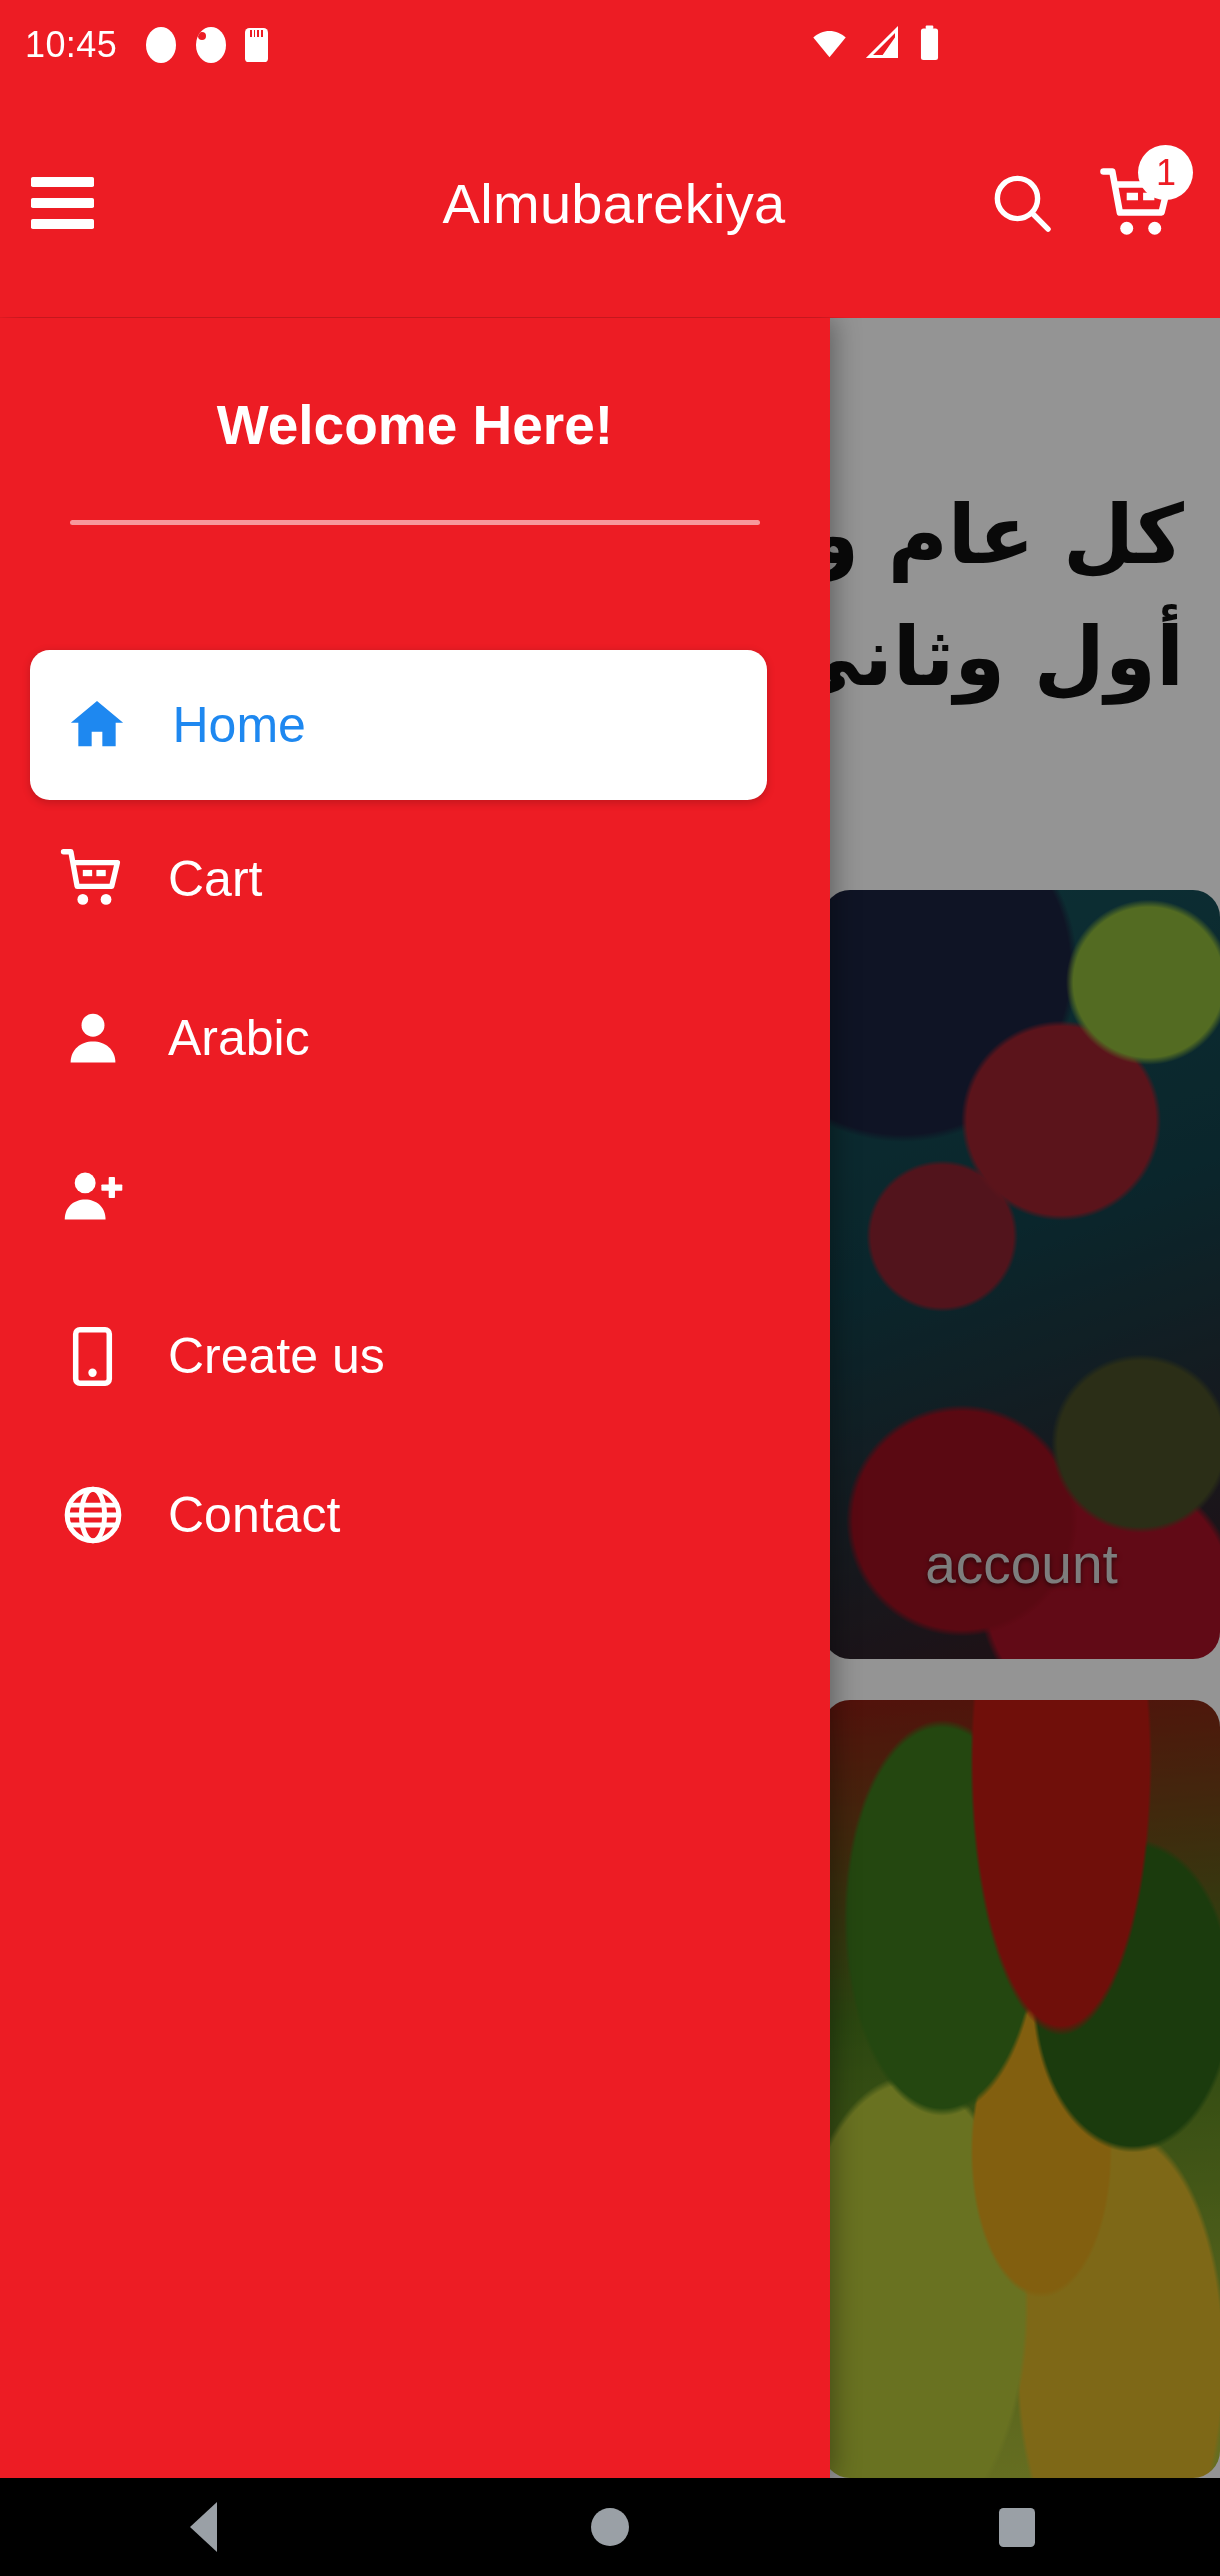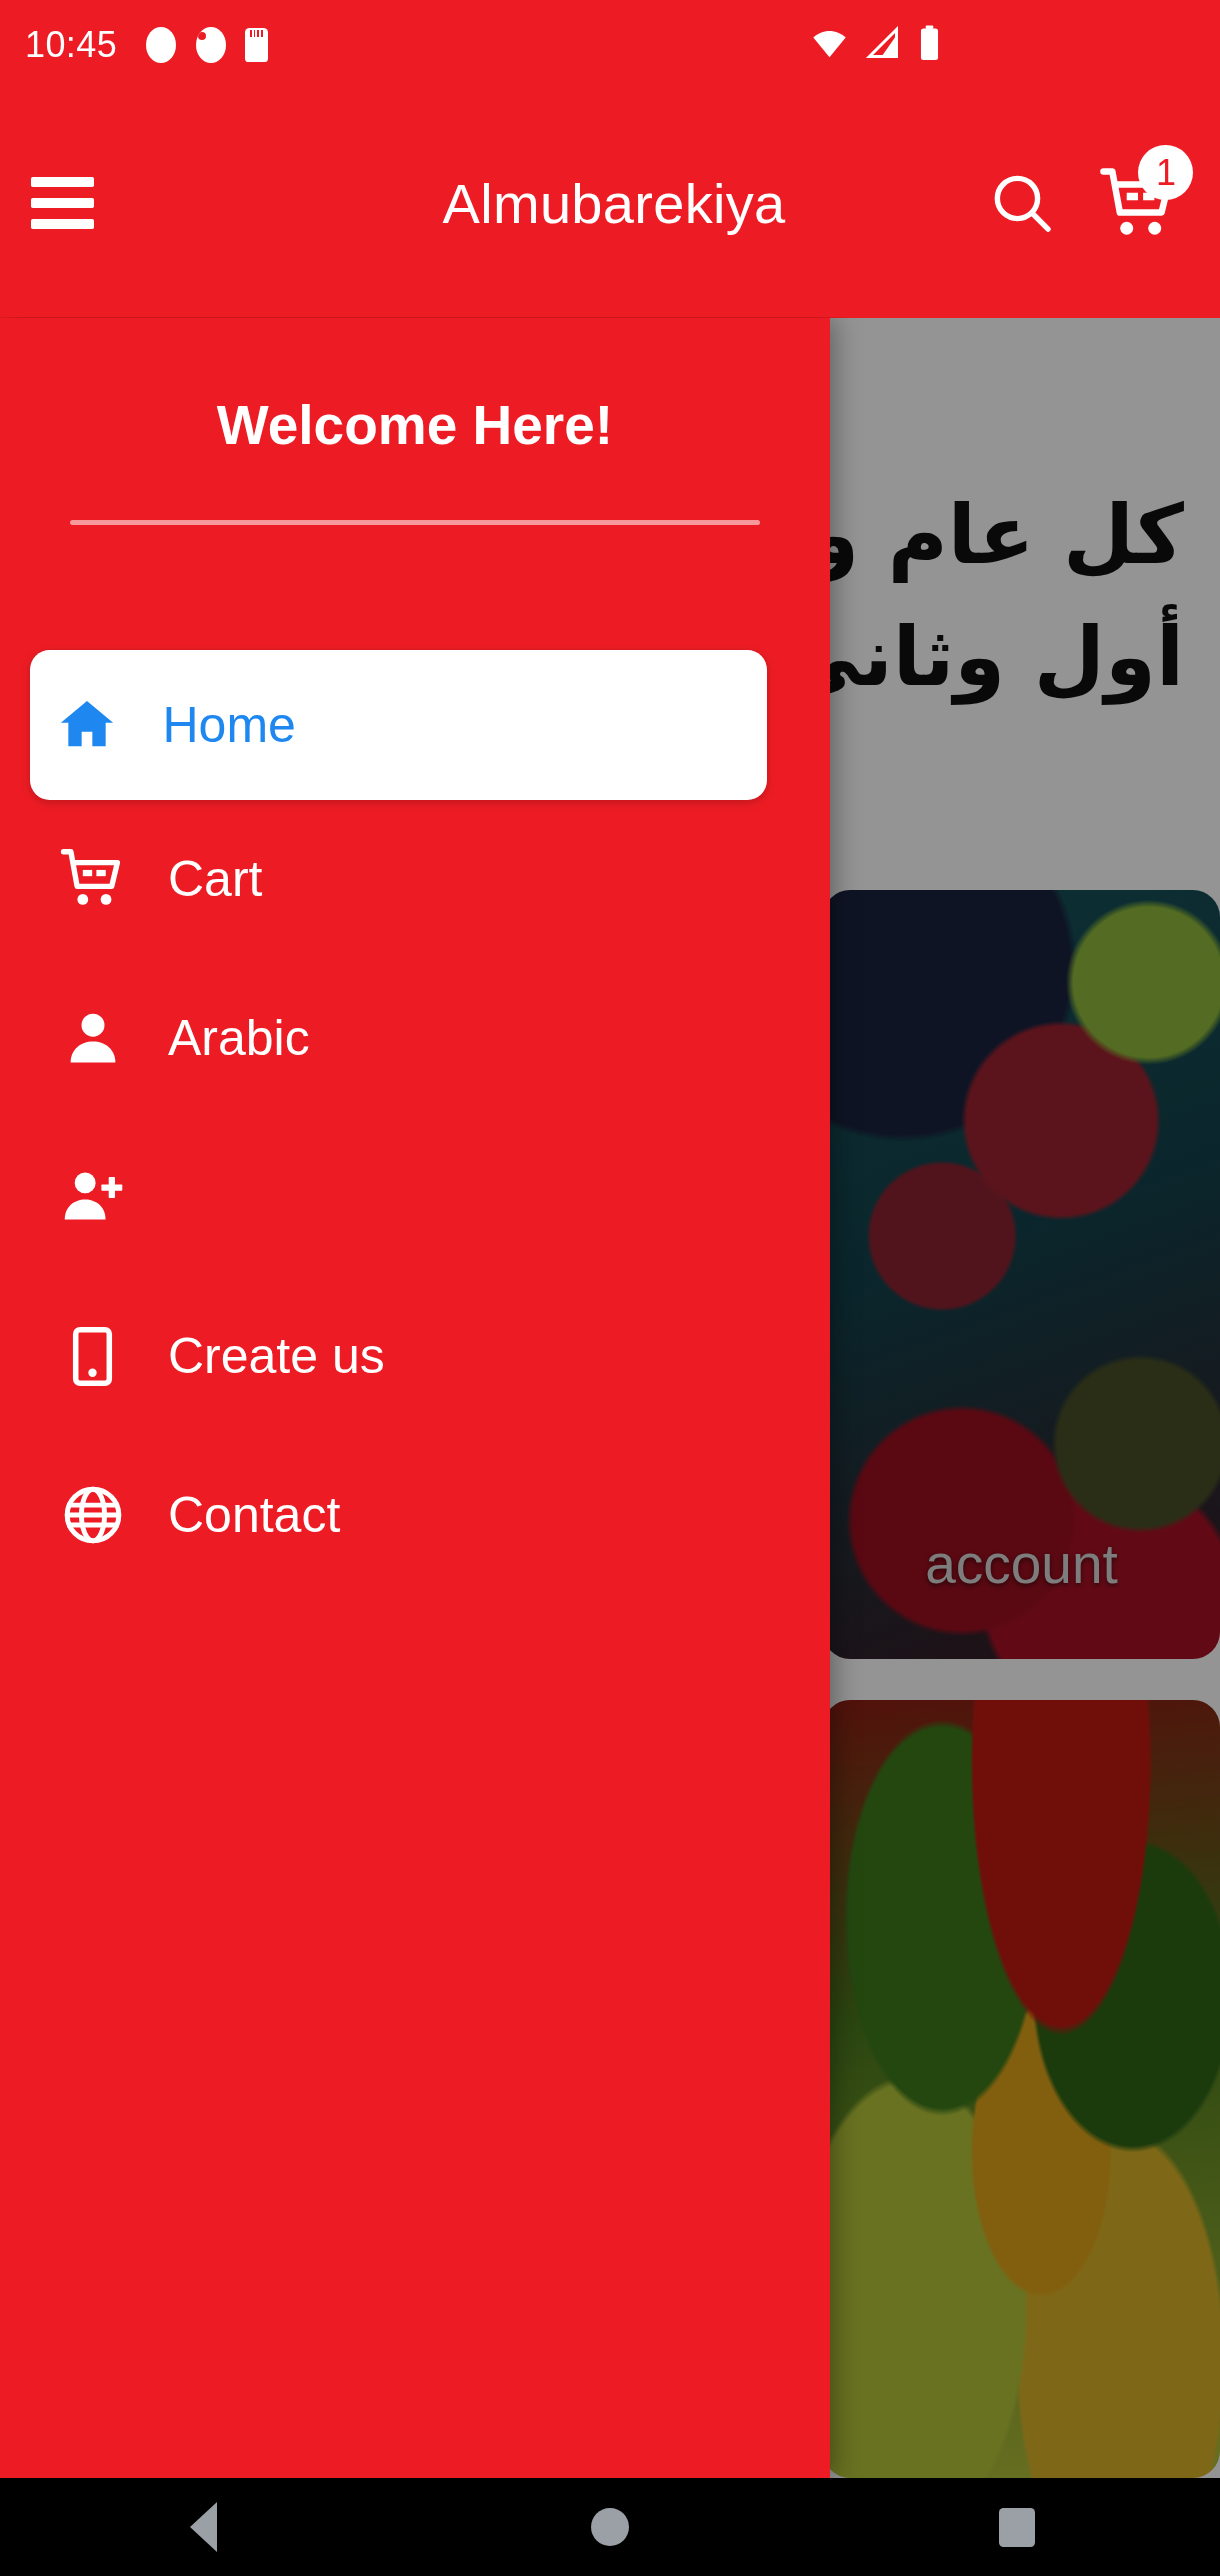--- a/index.html
+++ b/index.html
@@ -284,21 +284,21 @@
     font-size: 50px;
     font-weight: 400;
     margin-left: 27px;
     white-space: nowrap;
   }
   .drawer-item.selected {
     background: #FFFFFF;
     margin: 0 63px 0 29.5px;
     border-radius: 19.7px;
     height: 150px;
-    padding-left: 9px;
+    padding-left: 19px;
     box-shadow: 0 2.7px 9px rgba(0,0,0,0.18);
   }
   .drawer-item.selected .di-label {
     color: #1E88F0;
   }
 
   
   #nav-bar {
     position: absolute;
     bottom: 0; left: 0;

